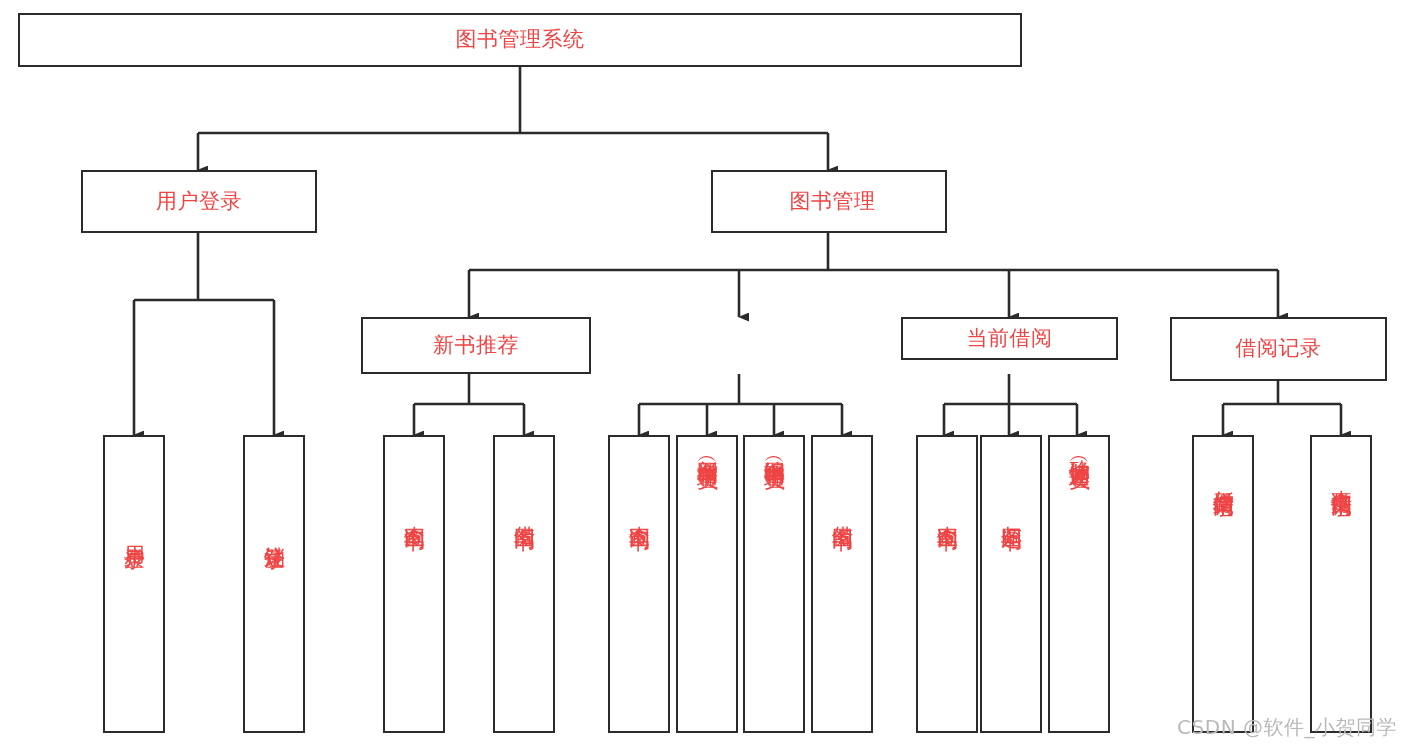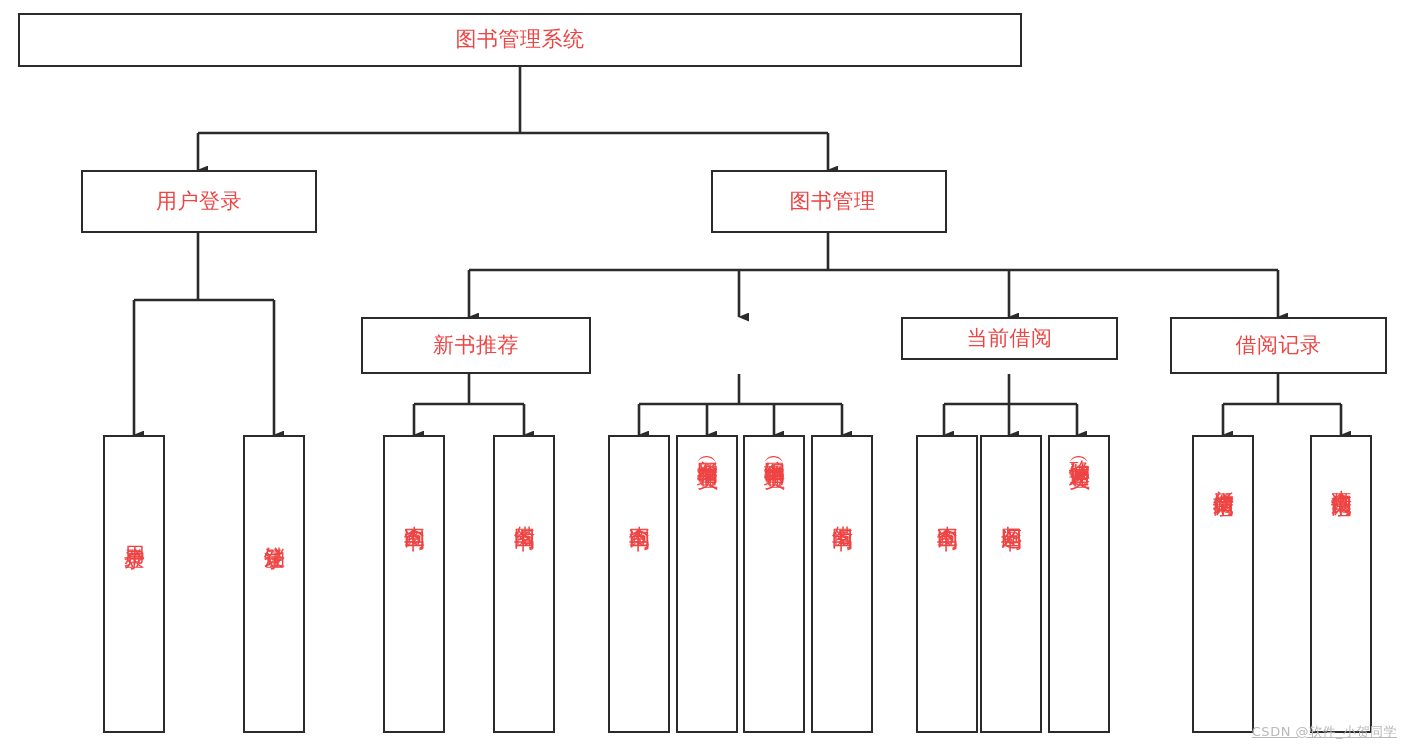--- a/index.html
+++ b/index.html
@@ -57,25 +57,24 @@
     text-orientation: upright;
     font-size: 21px;
     line-height: 1.0;
     letter-spacing: 1.5px;
   }
   #watermark {
     position: absolute;
     right: 8px;
     bottom: 6px;
     color: #b9b9b9;
-    font-size: 13px;
+    font-size: 20px;
     letter-spacing: 0.5px;
     white-space: nowrap;
     z-index: 5;
-    text-decoration: underline;
   }
 </style>
 </head>
 <body>
 
 <div id="diagram-root">
 
   <svg id="edges-layer" viewBox="0 0 1405 747" width="1405" height="747">
     <defs>
       <marker id="arrowhead" markerWidth="9" markerHeight="11" refX="4.5" refY="10.2" orient="auto" markerUnits="userSpaceOnUse">
@@ -136,21 +135,21 @@
   <div class="node horizontal" style="left:711px; top:170px; width:236px; height:63px;padding-left:7px;">
     <span class="node-label">图书管理</span>
   </div>
 
   <div class="node horizontal" style="left:361px; top:317px; width:230px; height:57px;">
     <span class="node-label">新书推荐</span>
   </div>
   <div class="node horizontal" style="left:901px; top:317px; width:217px; height:43px;">
     <span class="node-label">当前借阅</span>
   </div>
-  <div class="node horizontal" style="left:1170px; top:317px; width:217px; height:57px;">
+  <div class="node horizontal" style="left:1170px; top:317px; width:217px; height:64px;">
     <span class="node-label">借阅记录</span>
   </div>
 
   <div class="node vertical" style="left:103px; top:435px; width:62px; height:298px; padding-top:92px;">
     <span class="node-label">用户登录</span>
   </div>
   <div class="node vertical" style="left:243px; top:435px; width:62px; height:298px; padding-top:92px;">
     <span class="node-label">注销登录</span>
   </div>
 

